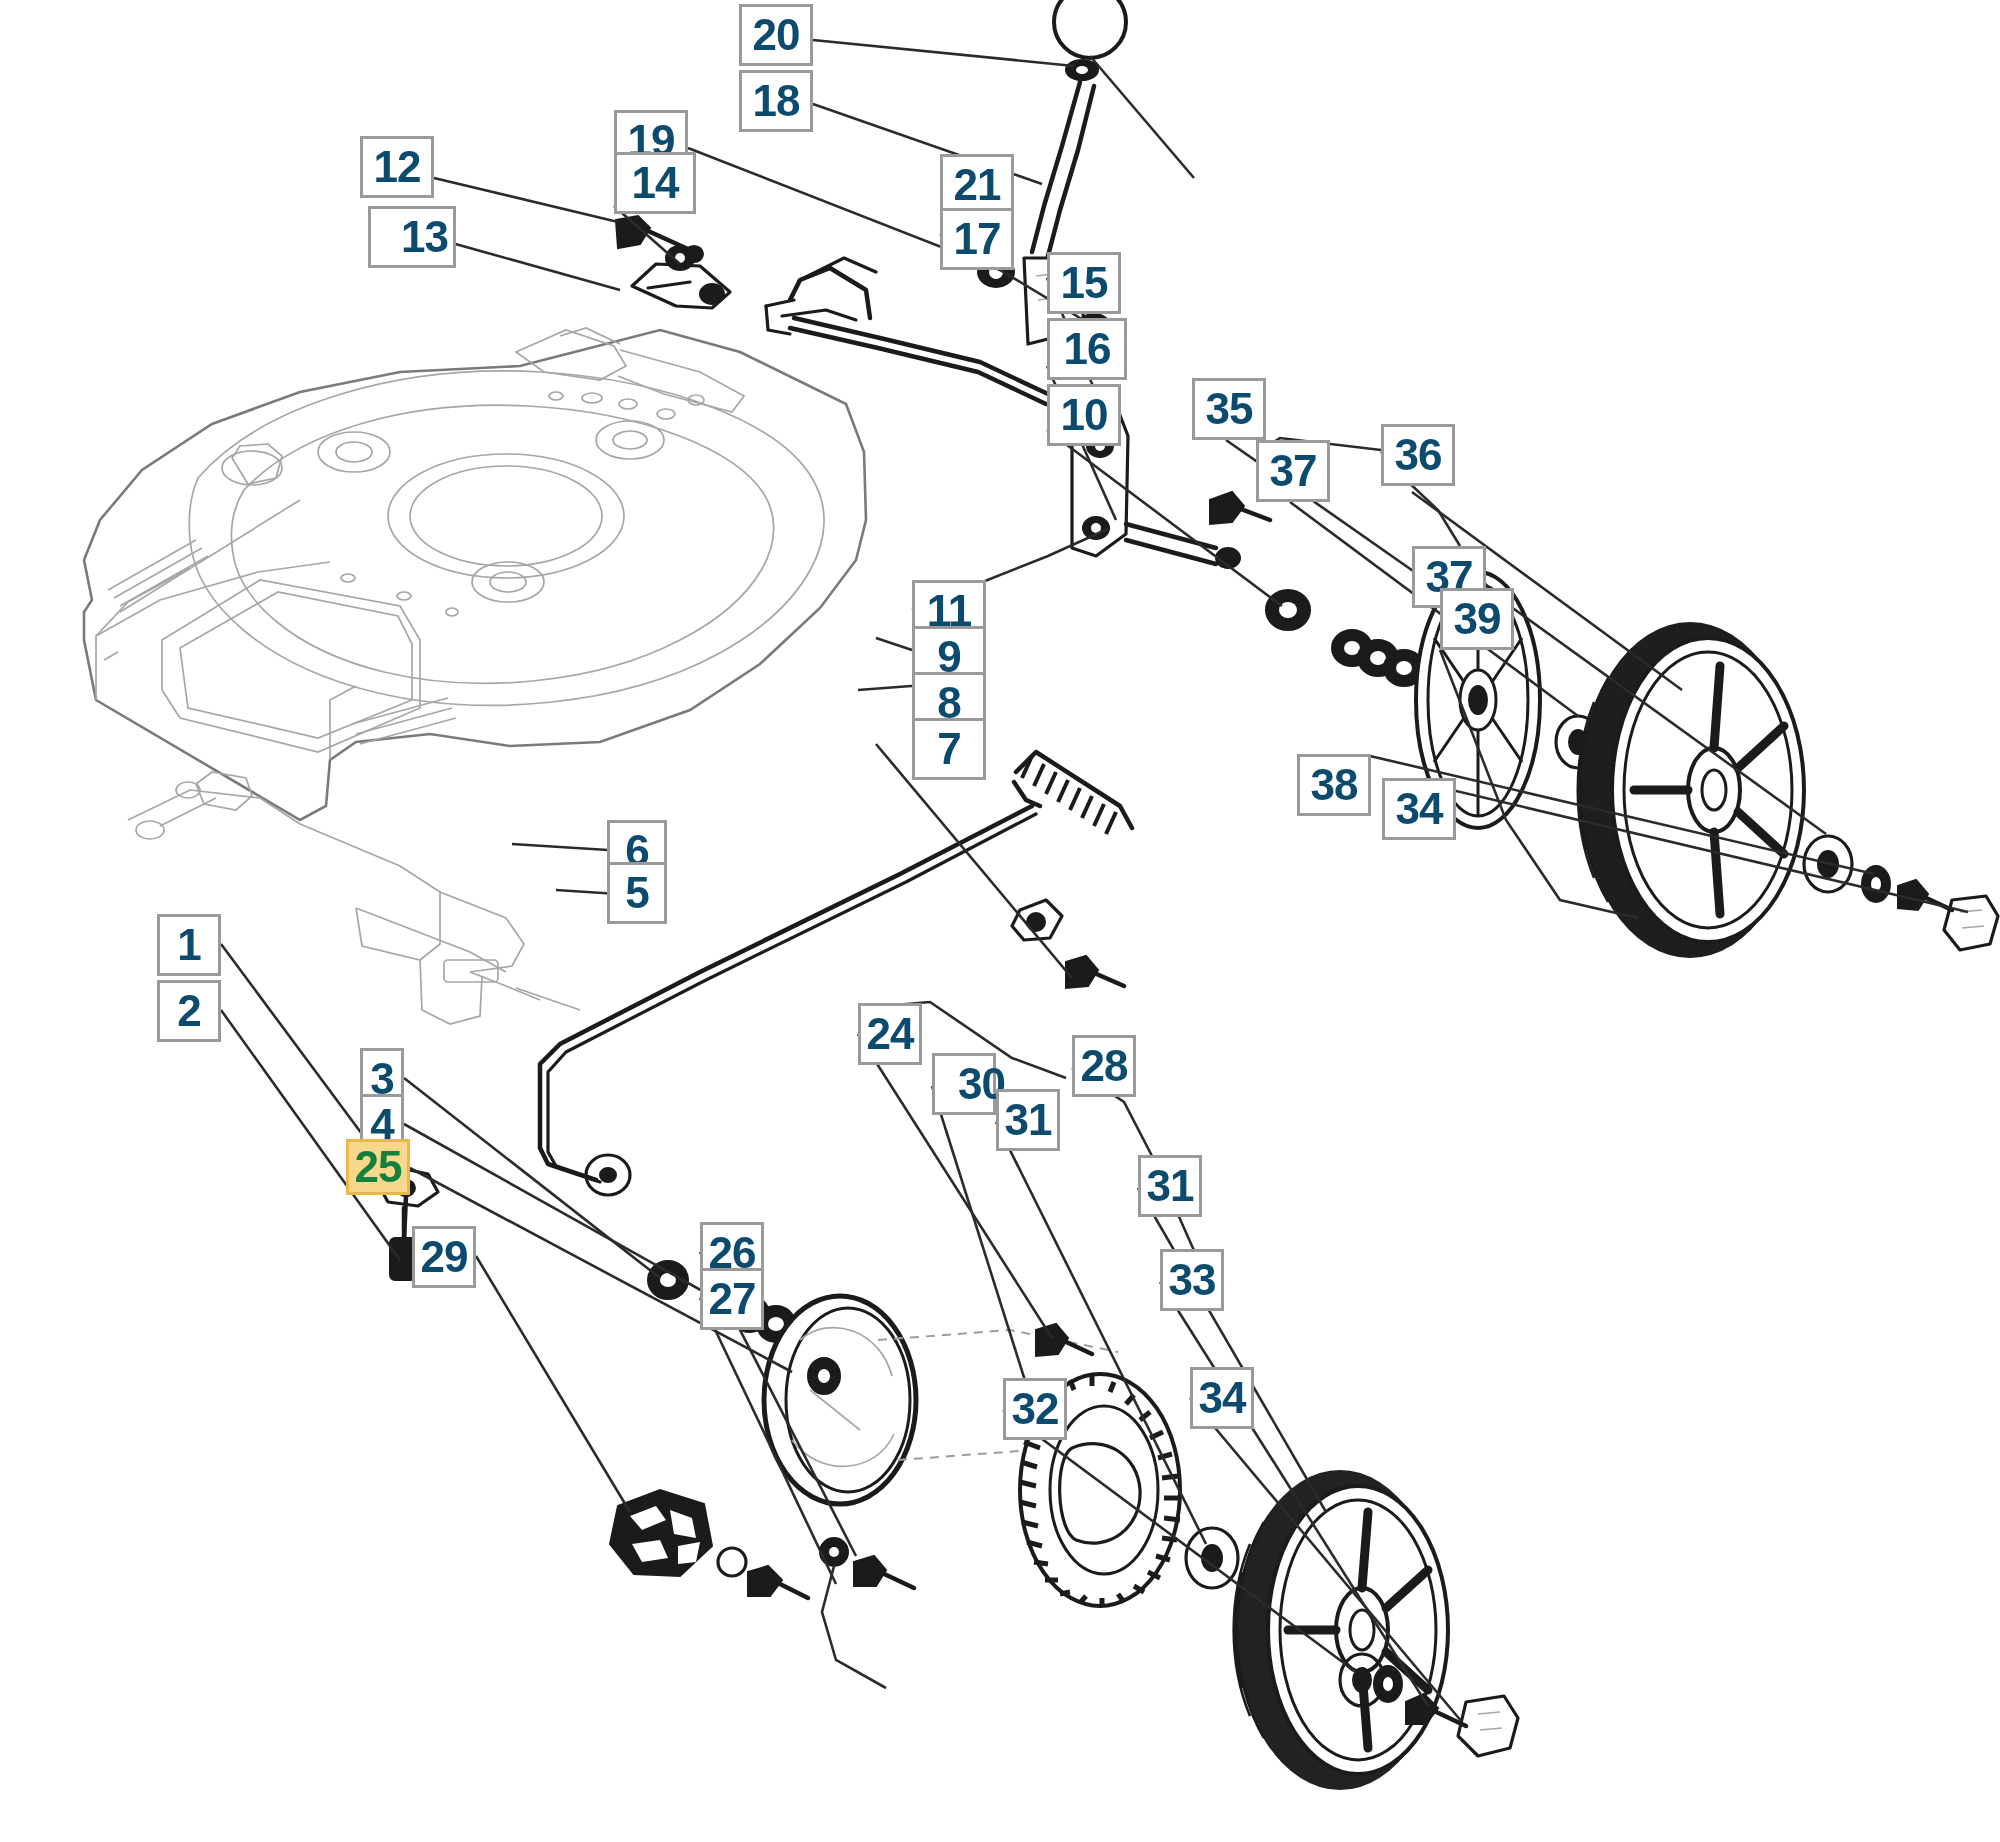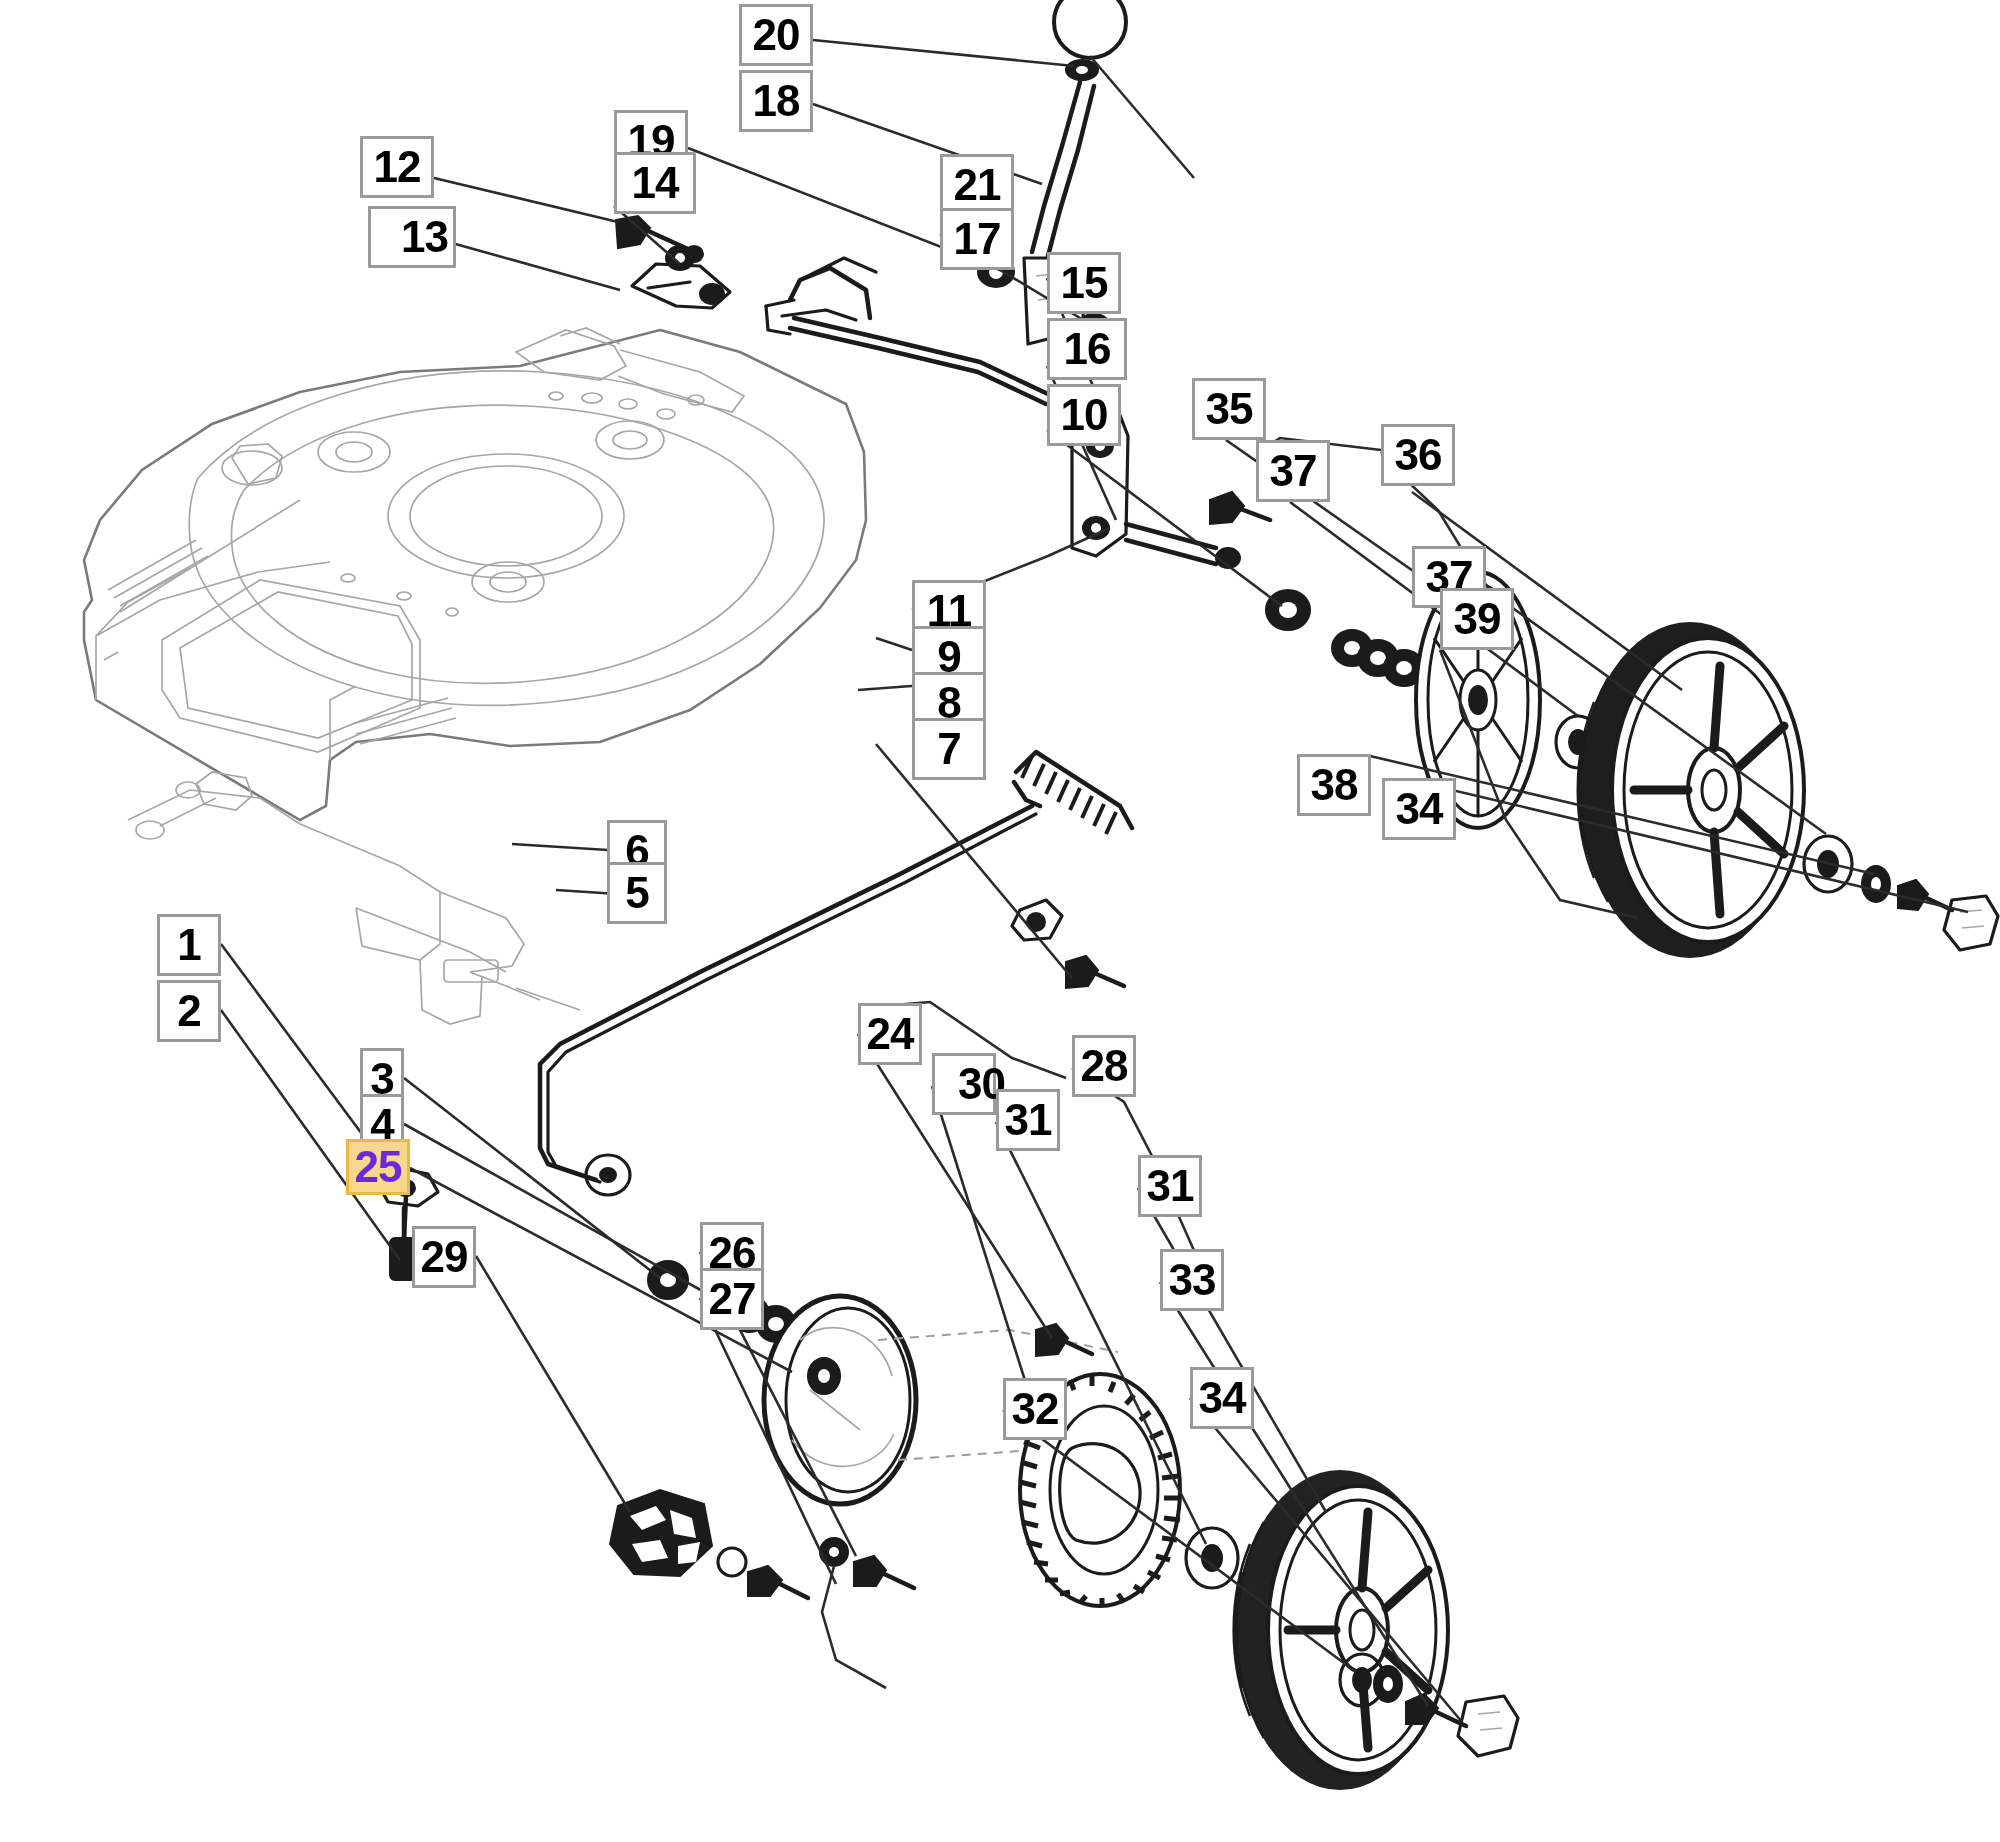--- a/index.html
+++ b/index.html
@@ -4,34 +4,34 @@
 <style>
   html,body{margin:0;padding:0;background:#ffffff;}
   body{font-family:"Liberation Sans",sans-serif;}
   #stage{position:relative;width:2000px;height:1842px;background:#fff;overflow:hidden;}
   #art{position:absolute;left:0;top:0;width:2000px;height:1842px;}
   .callout{
     position:absolute;
     box-sizing:border-box;
     border:3px solid #9a9a9a;
     background:#ffffff;
-    color:#000000;
+    color:#0c4a6e;
     font-weight:bold;
     font-size:44px;
     line-height:1;
     display:flex;
     align-items:center;
     justify-content:center;
     letter-spacing:-1px;
     font-family:"Liberation Sans",sans-serif;
   }
   .callout.hl{
     background:#f6d78c;
     border-color:#e8b949;
-    color:#6d28d9;
+    color:#15803d;
     z-index:30;
   }
 </style>
 </head>
 <body>
 
 <div id="stage">
 
   <svg id="art" viewBox="0 0 2000 1842" xmlns="http://www.w3.org/2000/svg">
     <defs>

